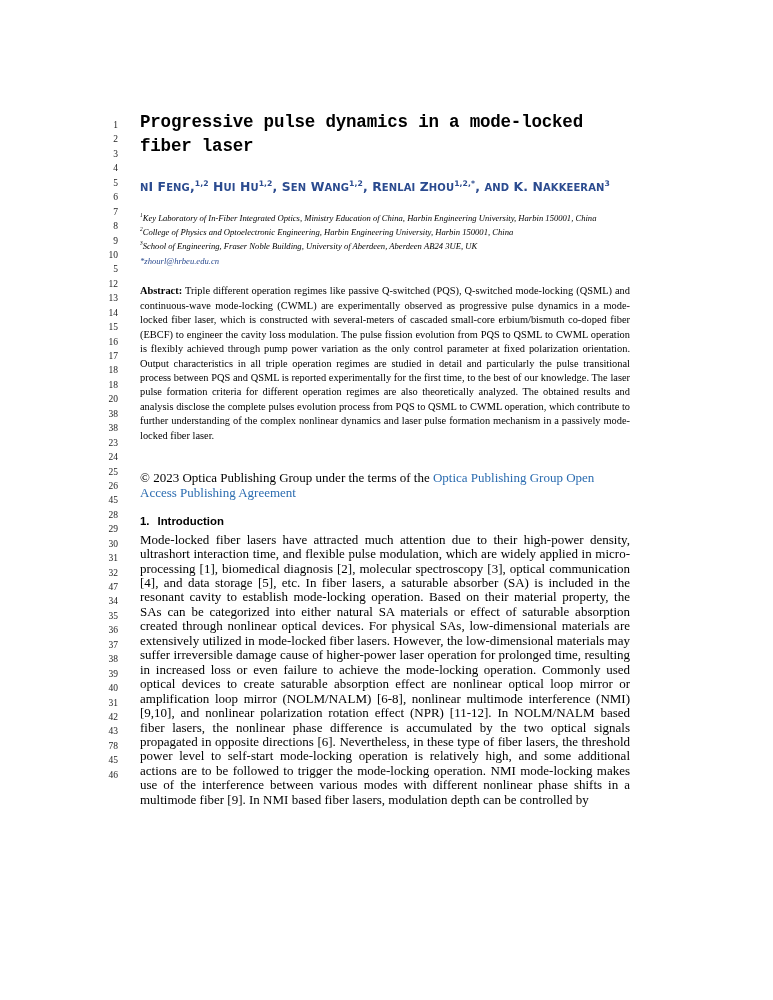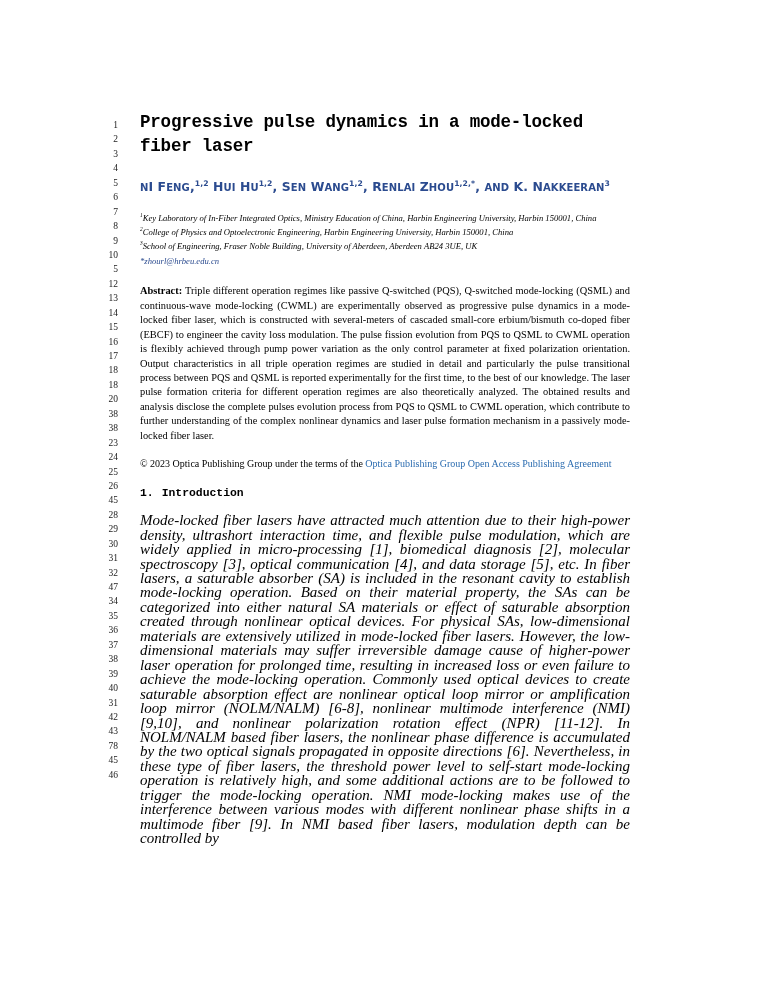--- a/index.html
+++ b/index.html
@@ -85,47 +85,46 @@
     margin-top: 16px;
     font-size: 10.4px;
     line-height: 14.45px;
     text-align: justify;
     color: #000;
   }
   .abstract b {
     font-weight: bold;
   }
   .copyright {
-    margin-top: 14px;
-    font-size: 10px;
+    margin-top: 28px;
+    font-size: 13px;
     line-height: 14.45px;
     color: #000;
   }
   .copyright a, .lnk {
     color: #2b6cb0;
     text-decoration: none;
   }
   h2.section {
-    font-family: Liberation Mono, monospace;
+    font-family: Liberation Sans, sans-serif;
     font-size: 11.4px;
     font-weight: bold;
     margin: 14px 0 0 0;
     line-height: 14.45px;
     color: #000;
   }
   h2.section .num {
     margin-right: 8px;
   }
   .body-text {
-    margin-top: 13px;
-    font-size: 15px;
+    margin-top: 4px;
+    font-size: 13px;
     line-height: 14.45px;
     text-align: justify;
     color: #000;
-    font-style: italic;
   }
 </style>
 </head>
 <body>
 
 <div class="page">
 
   <div class="gutter" style="top:118px;">
     <div>1</div>
     <div>2</div>

